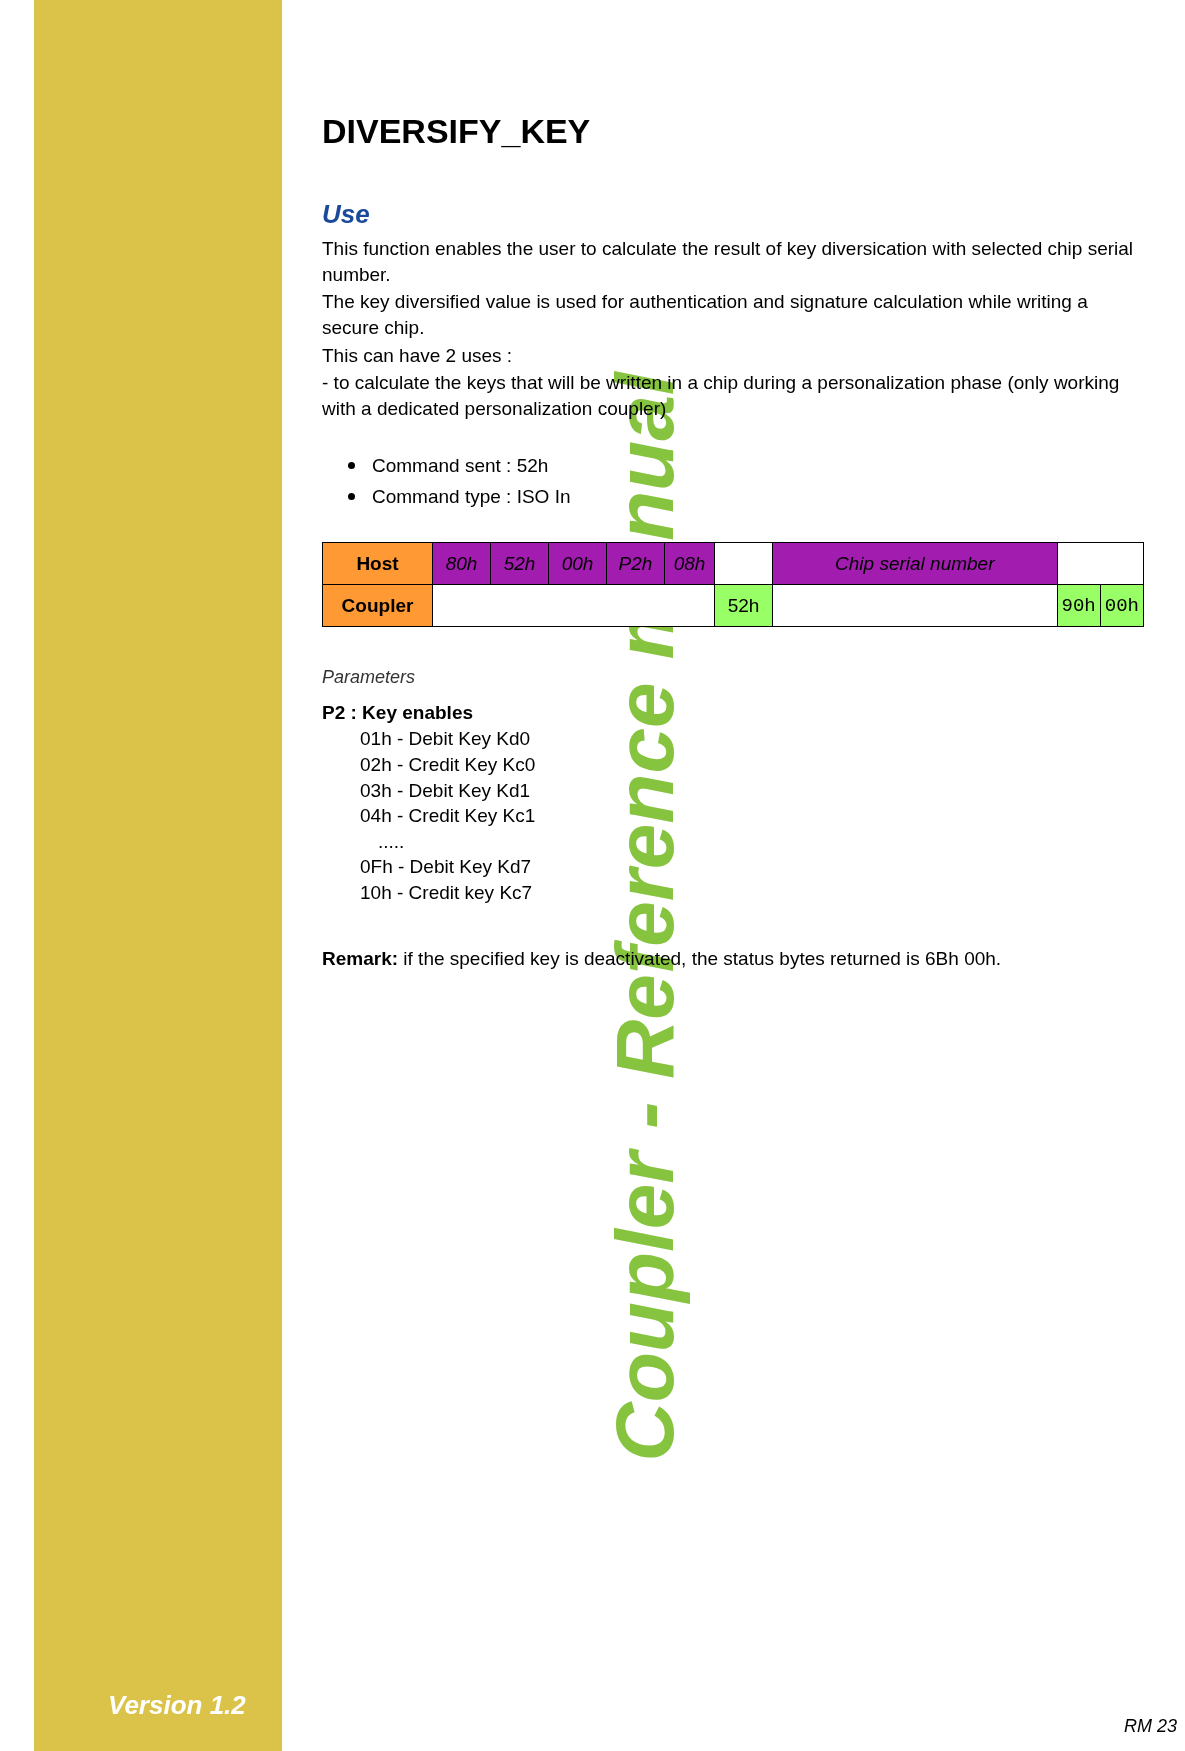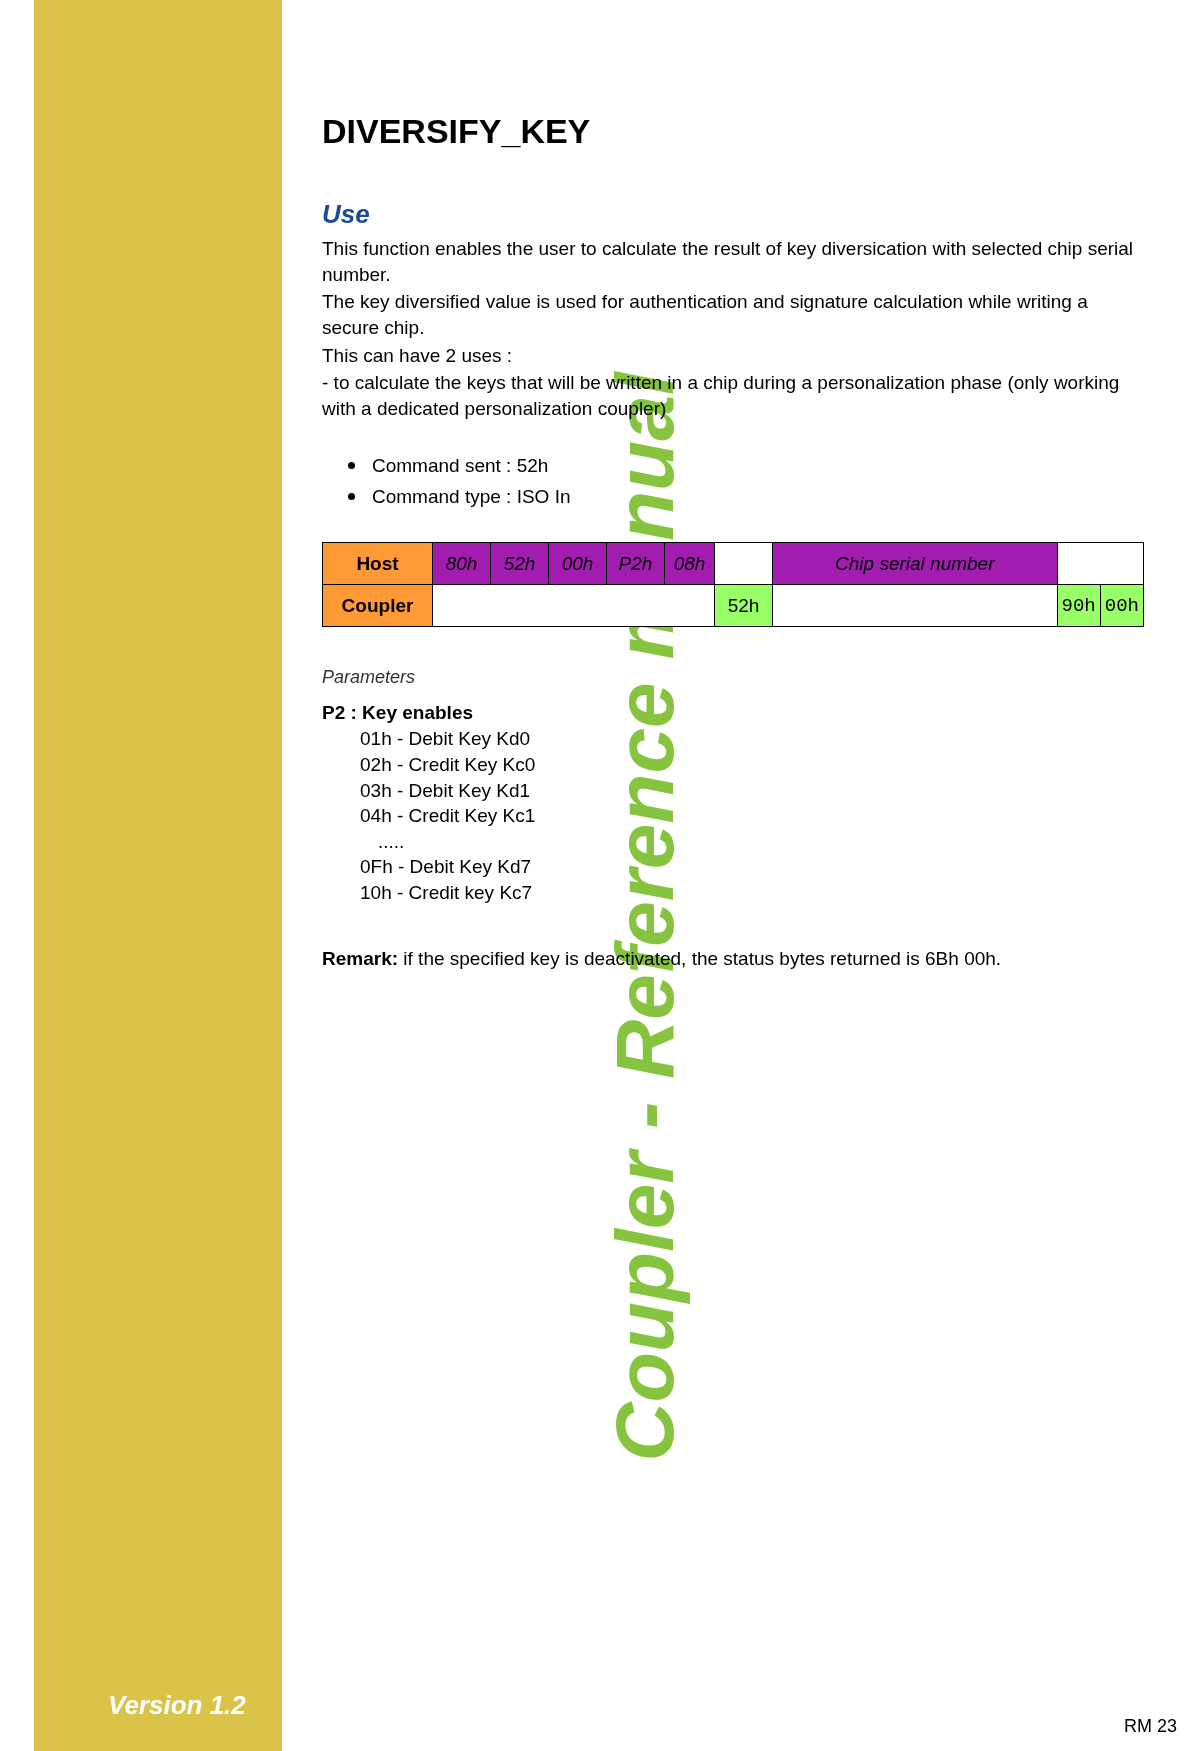--- a/index.html
+++ b/index.html
@@ -124,20 +124,21 @@
     .remark {
       font-size: 19px;
       margin-top: 42px;
     }
     .remark b { font-weight: bold; }
     .pg-num {
       position: absolute;
       right: 8px;
       bottom: 14px;
       font-size: 18px;
+      font-style: italic;
       color: #000;
     }
     .c80 { width: 58px; } .c52 { width: 58px; } .c00 { width: 58px; }
     .cP2 { width: 58px; } .c08 { width: 50px; }
     .cgap { width: 58px; }
     .cchip { width: 230px; }
     .cend { width: 36px; font-family: Liberation Mono, monospace; }
     .chost { width: 110px; }
   </style>
 </head>

